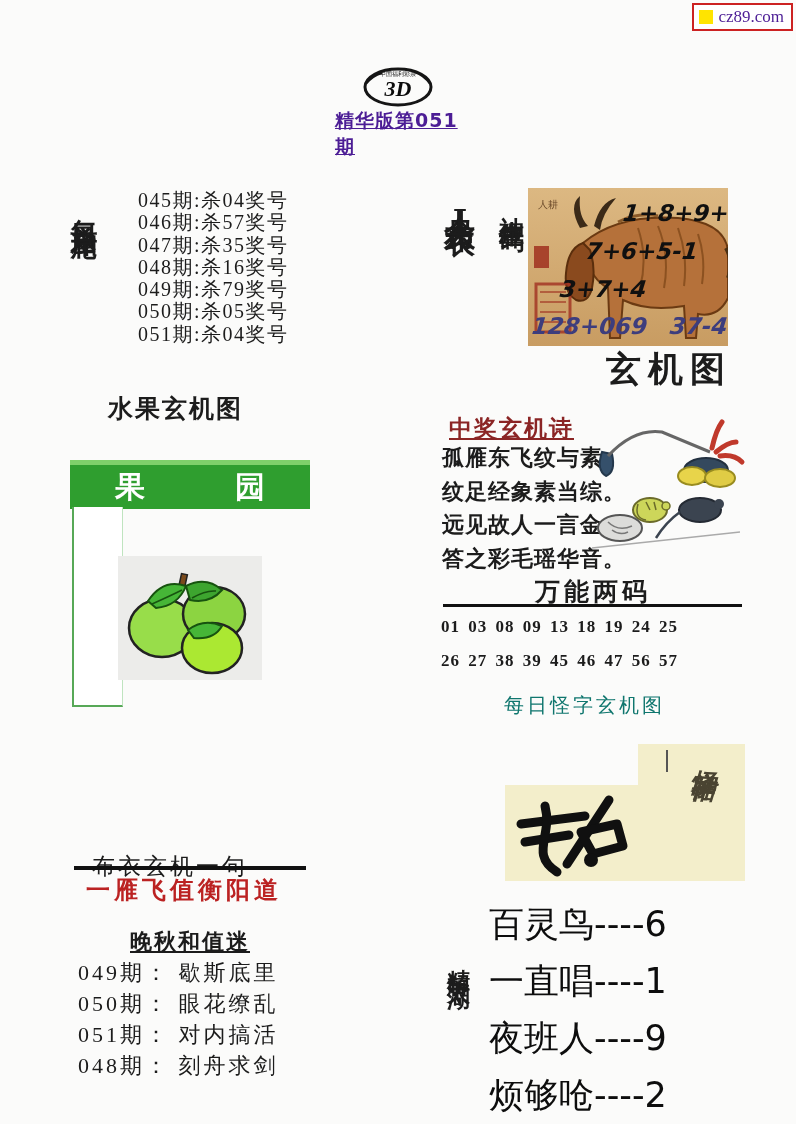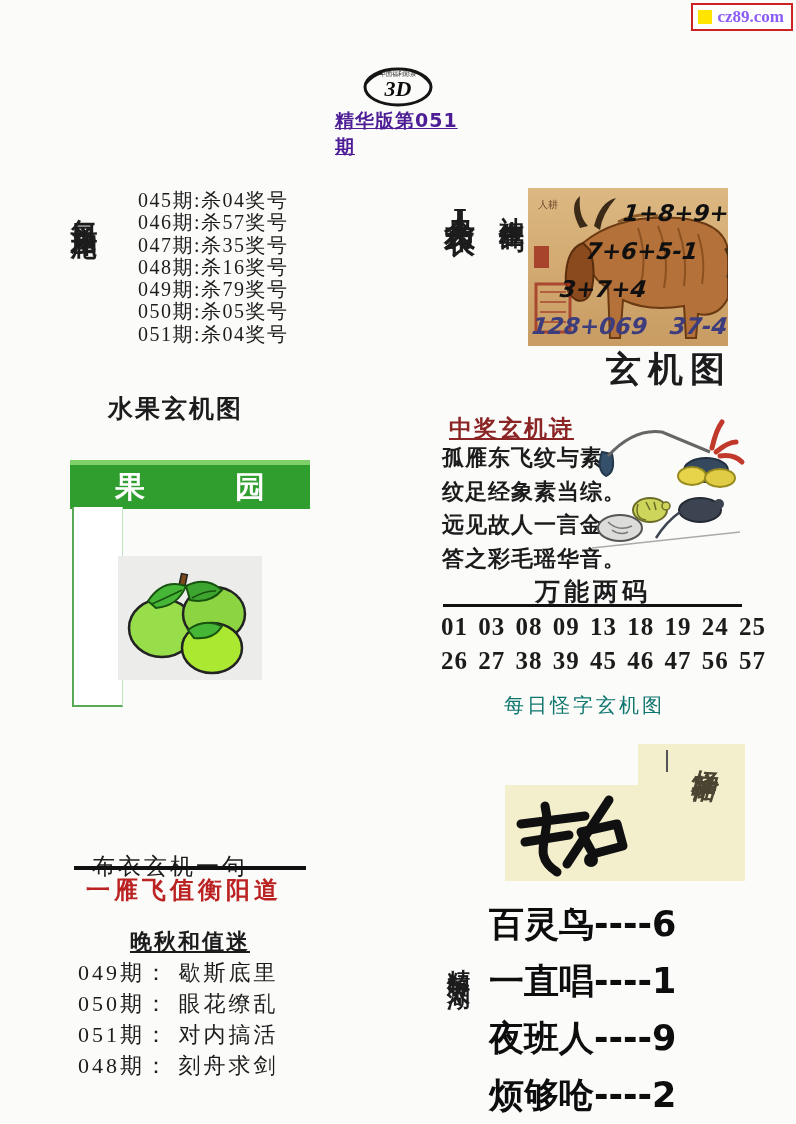--- a/index.html
+++ b/index.html
@@ -4,21 +4,21 @@
 <style>
   html,body{margin:0;padding:0;}
   body{width:796px;height:1124px;position:relative;background:#fbfbfa;
        font-family:"Liberation Serif","DejaVu Serif",serif;color:#1c1c1c;overflow:hidden;}
   .abs{position:absolute;}
 
   
   .sitebox{top:3px;right:3px;display:flex;align-items:center;gap:5px;
            border:2px solid #cc2222;background:#fff;padding:2px 7px 2px 5px;}
   .ysq{width:14px;height:14px;background:#ffe400;display:inline-block;}
-  .sitetext{color:#8b5cf6;font-weight:bold;font-size:17px;font-family:"Liberation Serif",serif;}
+  .sitetext{color:#4c1d95;font-weight:normal;font-size:17px;font-family:"Liberation Serif",serif;}
 
   
   .logo3d{left:358px;top:62px;width:80px;height:48px;}
   .edition{left:335px;top:108px;width:140px;text-align:left;color:#4c1d95;font-weight:bold;
            font-size:19px;text-decoration:underline;font-family:"DejaVu Sans",sans-serif;letter-spacing:1px;}
 
   
   .vtext{writing-mode:vertical-rl;text-orientation:upright;}
 
   .killtitle{left:66px;top:197px;font-size:27px;font-weight:bold;letter-spacing:4px;}
@@ -47,32 +47,32 @@
              font-size:23px;color:#101010;transform:skewX(-6deg);white-space:nowrap;}
   .oxblue{color:#3d3d7d;}
   .xuanjitu{left:606px;top:346px;font-size:35px;font-weight:bold;letter-spacing:7px;}
 
   .poemtitle{left:449px;top:413px;font-size:23px;font-weight:bold;color:#8b2525;text-decoration:underline;letter-spacing:2px;text-align:center;}
   .poemlines{left:442px;top:441px;font-size:22px;font-weight:bold;line-height:33.5px;letter-spacing:1px;white-space:nowrap;}
   .poemillu{left:588px;top:412px;width:160px;height:145px;}
 
   .wn-title{left:443px;top:575px;width:300px;text-align:center;font-size:25px;font-weight:bold;letter-spacing:4px;}
   .wn-line{left:443px;top:604px;width:299px;height:3px;background:#111;}
-  .wn-nums{left:441px;top:610px;font-size:25px;font-weight:bold;line-height:34px;letter-spacing:1px;word-spacing:3px;white-space:nowrap;}
+  .wn-nums{left:441px;top:610px;font-size:17px;font-weight:bold;line-height:34px;letter-spacing:1px;word-spacing:3px;white-space:nowrap;}
 
   .weirdtitle{left:504px;top:692px;font-size:20px;letter-spacing:3px;color:#0f766e;}
   .weird-main{left:505px;top:785px;width:240px;height:96px;background:#f3eecb;}
   .weird-col{left:638px;top:744px;width:107px;height:137px;background:#f3eecb;}
   .weird-tick{left:666px;top:750px;width:2px;height:22px;background:#555;}
   .weird-caption{left:688px;top:750px;font-size:25px;font-weight:bold;color:#4a4432;letter-spacing:2px;
                  font-style:italic;transform:rotate(3deg);}
   .weird-glyph{left:511px;top:788px;width:132px;height:92px;}
 
   .taihu-v{left:443px;top:950px;font-size:23px;font-weight:bold;letter-spacing:6px;}
-  .taihu-lines{left:489px;top:896px;font-family:"DejaVu Sans",sans-serif;font-weight:bold;
+  .taihu-lines{left:489px;top:896px;font-family:"DejaVu Sans",sans-serif;font-weight:normal;
                font-size:35px;line-height:57px;color:#0d0d0d;white-space:nowrap;text-align:right;}
 </style>
 </head>
 <body>
 
 <div class="abs sitebox">
   <span class="ysq"></span>
   <span class="sitetext">cz89.com</span>
 </div>
 

